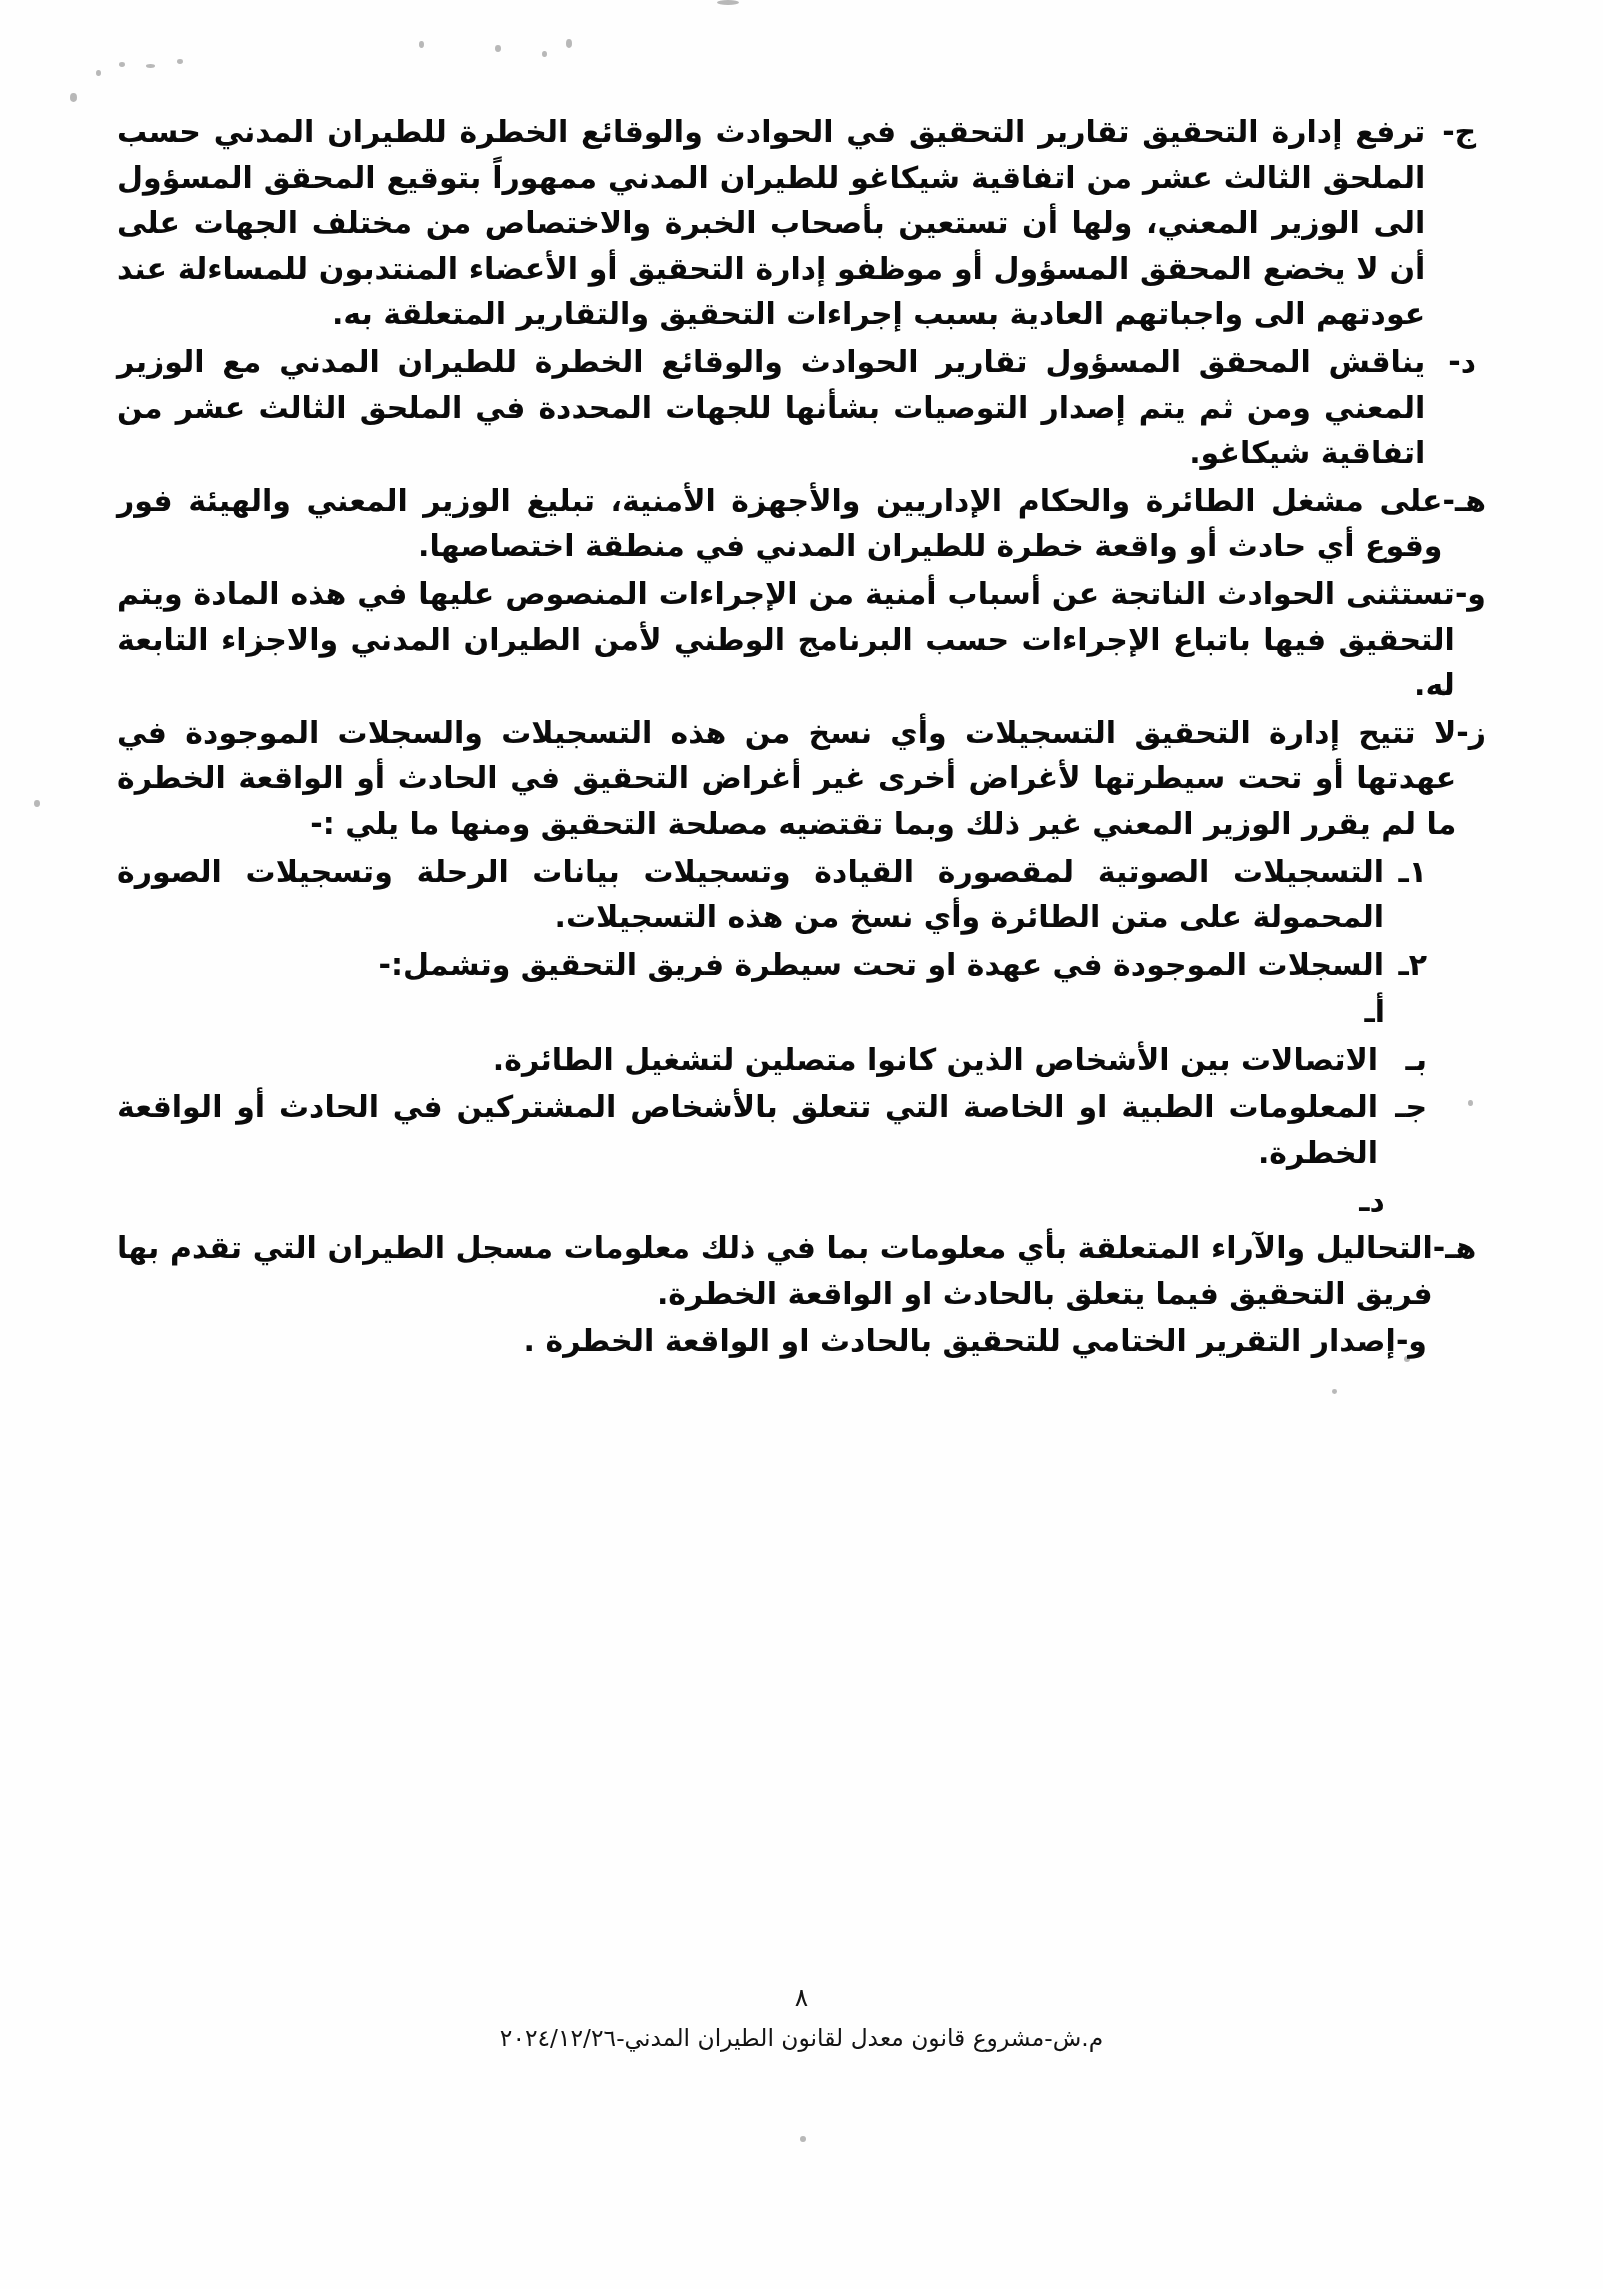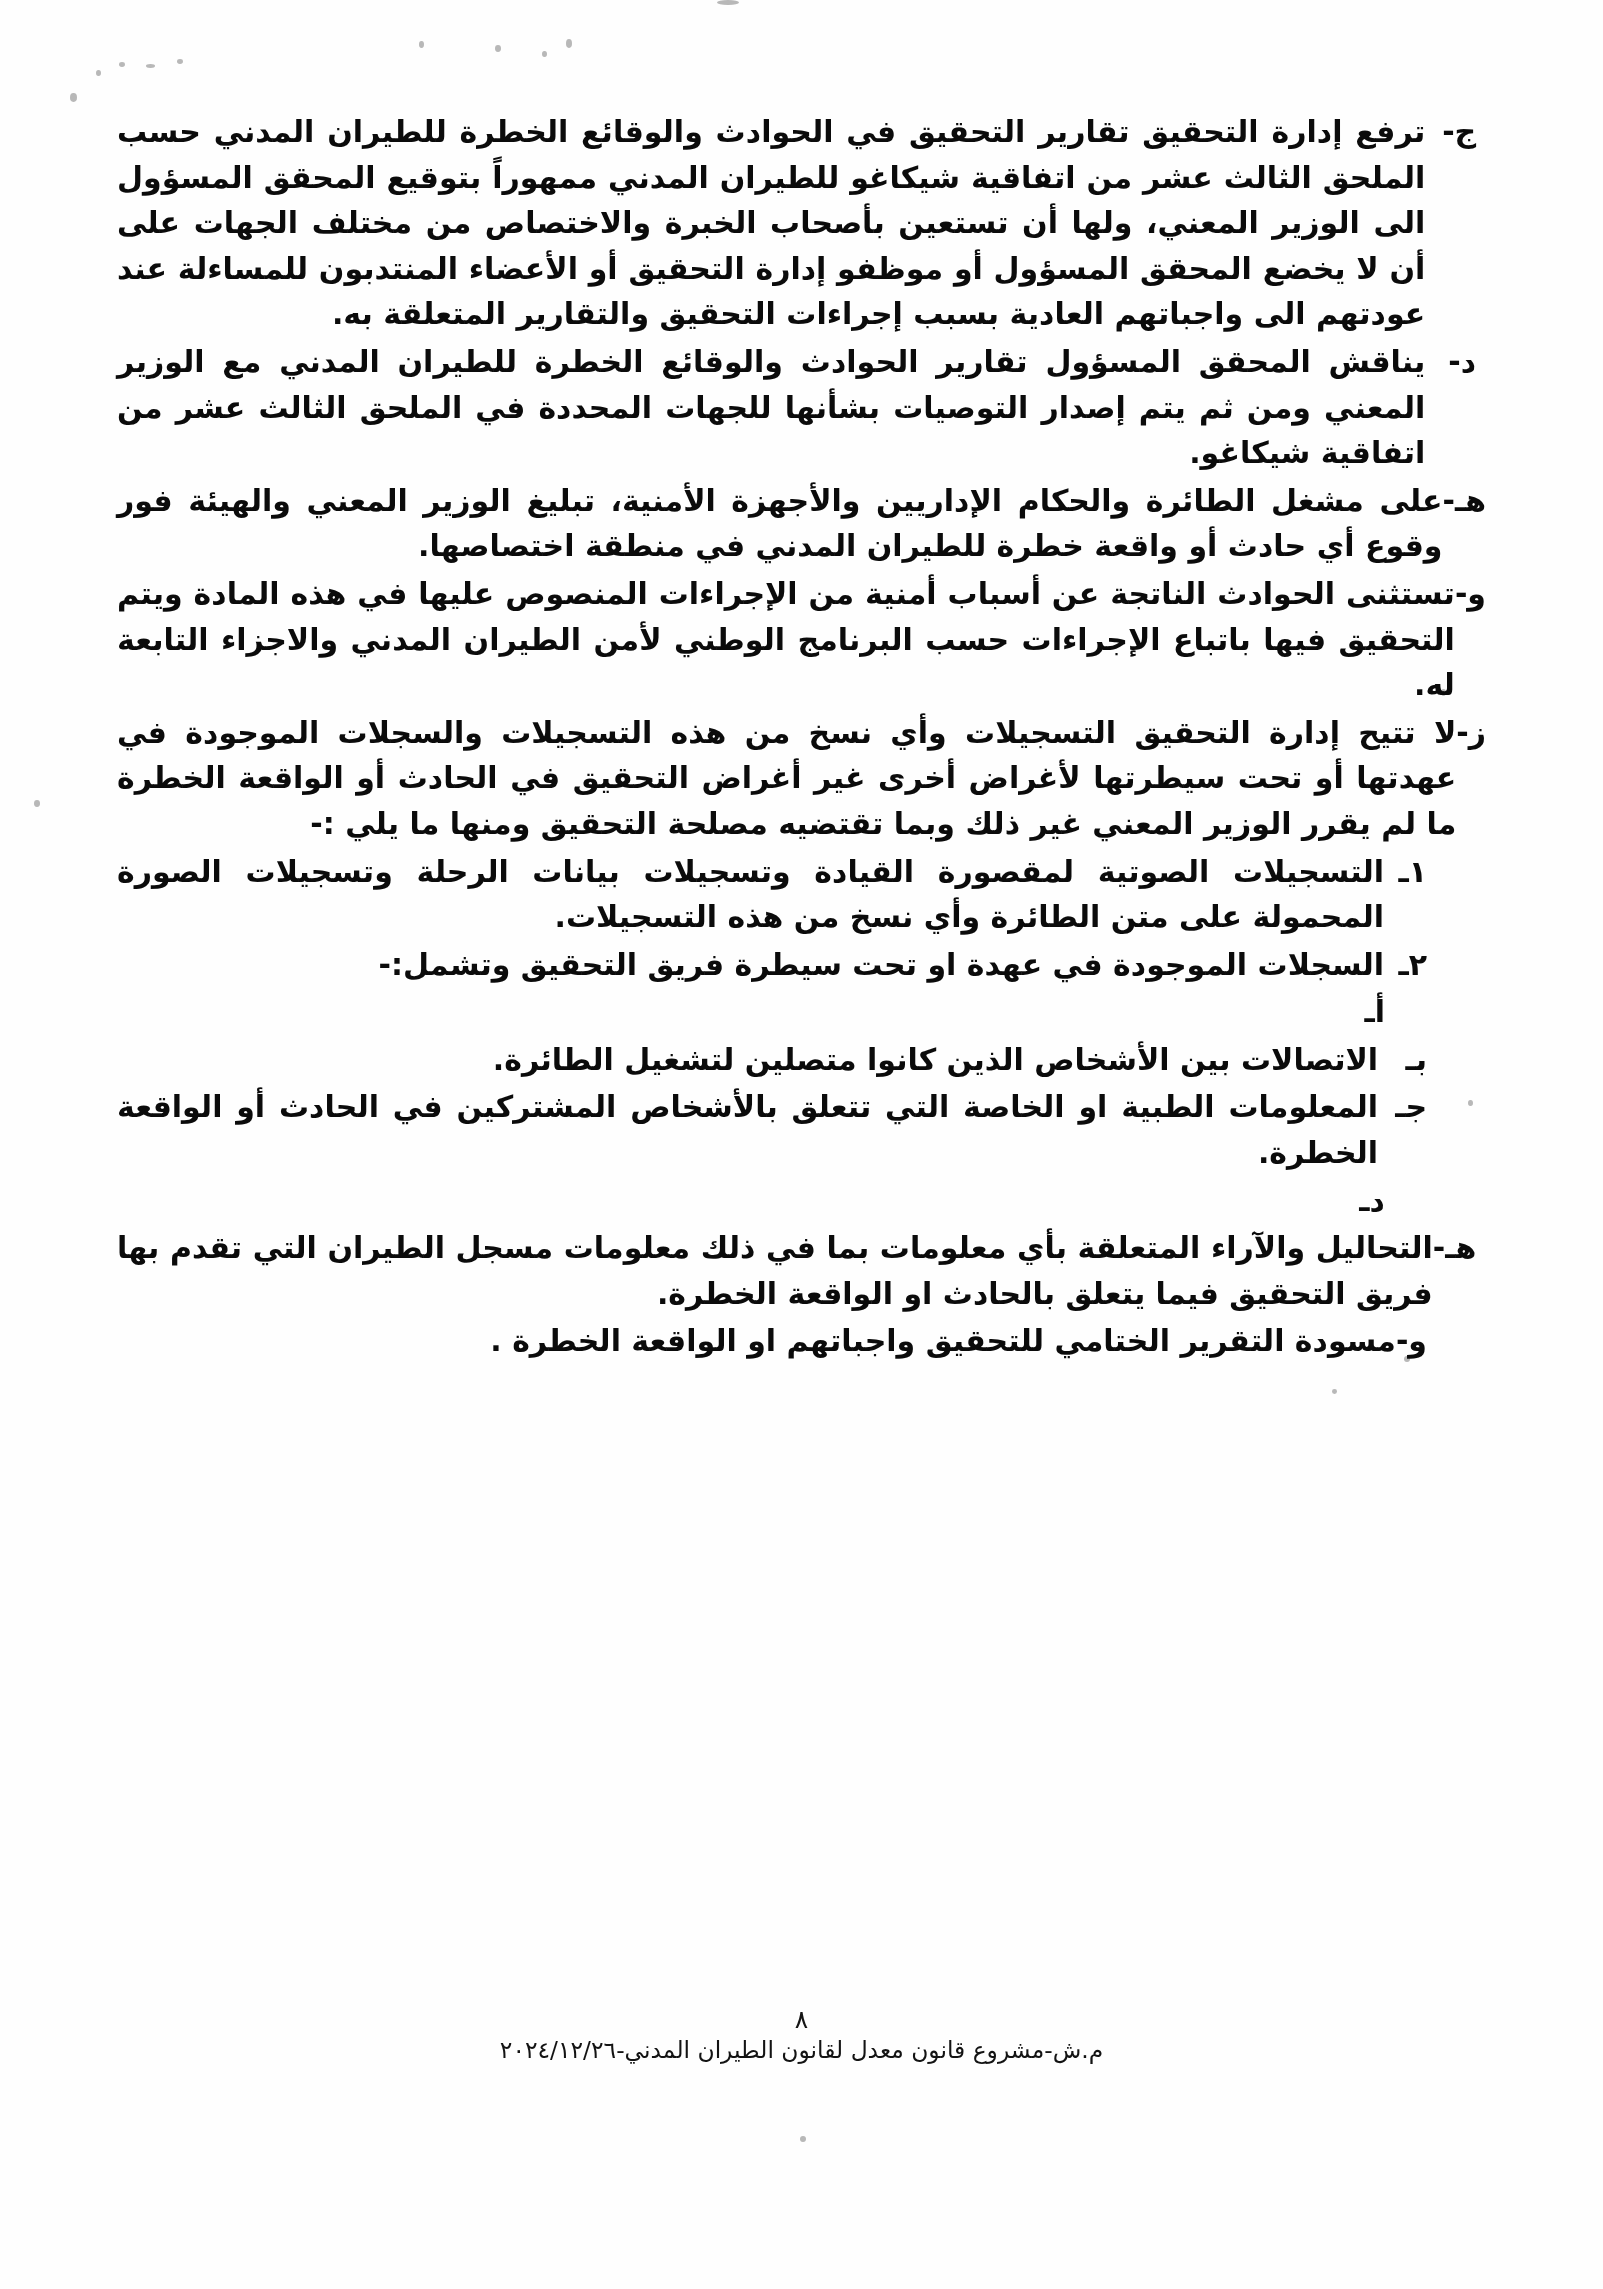--- a/index.html
+++ b/index.html
@@ -89,21 +89,21 @@
     font-family: "DejaVu Sans", "Liberation Sans", sans-serif;
     font-size: 25px;
     color: #151515;
     margin: 0 0 2px 0;
     letter-spacing: 0;
   }
   .footer-line {
     font-family: "DejaVu Sans", "Liberation Sans", sans-serif;
     font-size: 23.4px;
     color: #131313;
-    margin: 0;
+    margin: 12px;
     white-space: nowrap;
   }
 </style>
 </head>
 <body>
 
 <div class="page">
 
   <div class="speck" style="left:70px;  top:93px;  width:6.8px;  height:8.8px;"></div>
   <div class="speck" style="left:96px;  top:70px;  width:4.9px;  height:5.9px;"></div>
@@ -177,21 +177,21 @@
       <span class="marker sub">دـ</span>
     </div>
 
     <div class="para lvl-1 inline-marker">
       <span class="marker">هـ-</span>
       <span class="body-text">التحاليل والآراء المتعلقة بأي معلومات بما في ذلك معلومات مسجل الطيران التي تقدم بها فريق التحقيق فيما يتعلق بالحادث او الواقعة الخطرة.</span>
     </div>
 
     <div class="para lvl-2 inline-marker">
       <span class="marker">و-</span>
-      <span class="body-text">مسودة التقرير الختامي للتحقيق واجباتهم او الواقعة الخطرة .</span>
+      <span class="body-text">إصدار التقرير الختامي للتحقيق بالحادث او الواقعة الخطرة .</span>
     </div>
 
   </div>
 
   <div class="footer">
     <p class="page-number">٨</p>
     <p class="footer-line">م.ش-مشروع قانون معدل لقانون الطيران المدني-٢٠٢٤/١٢/٢٦</p>
   </div>
 
 </div>

